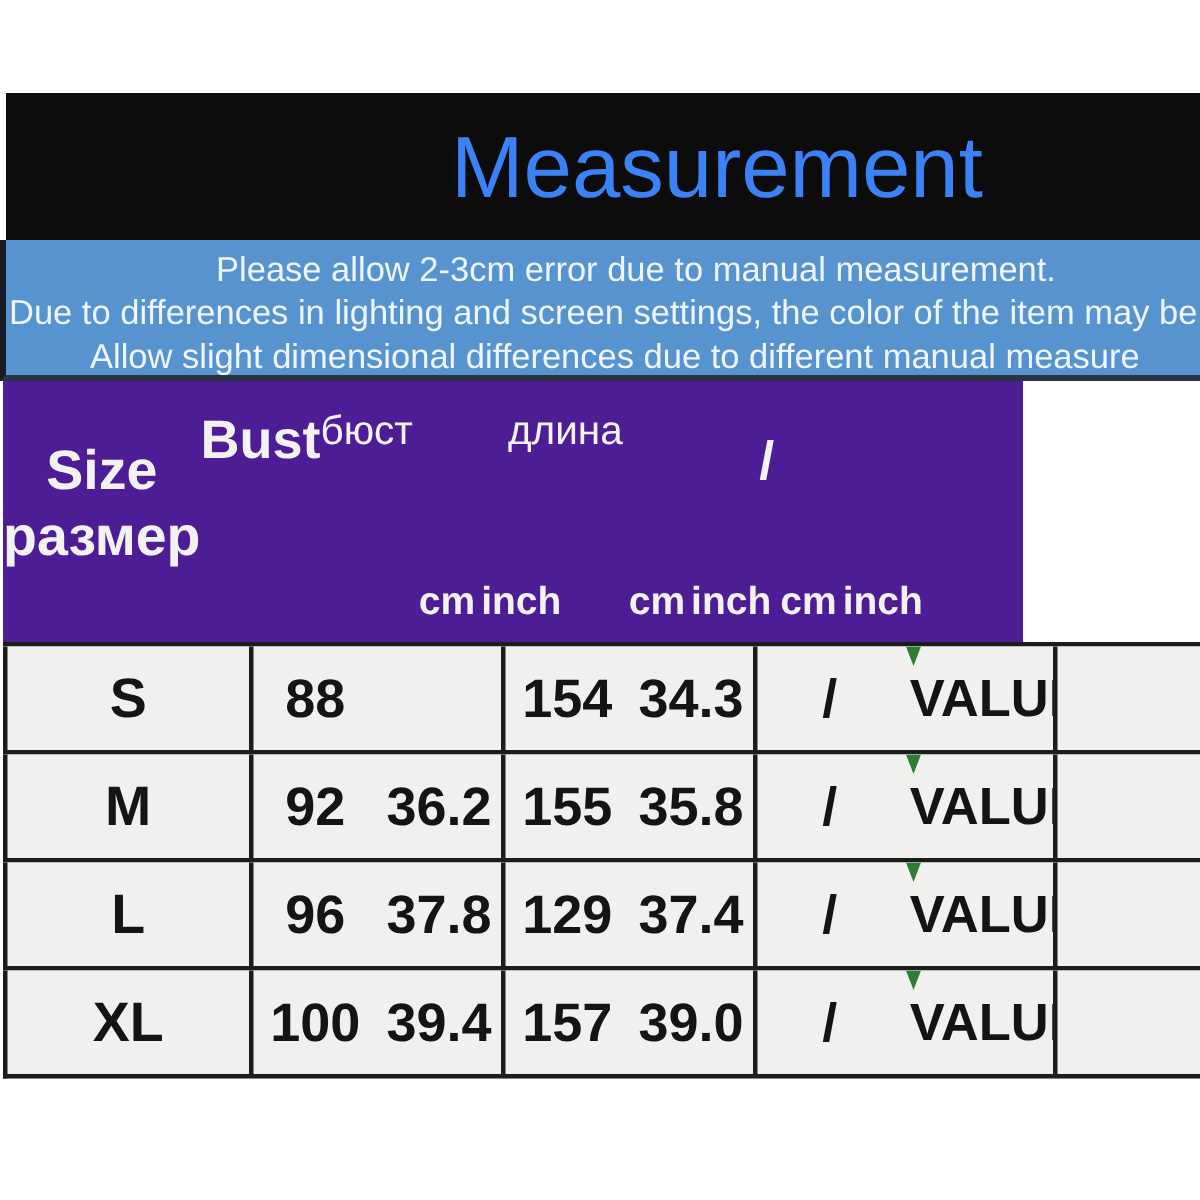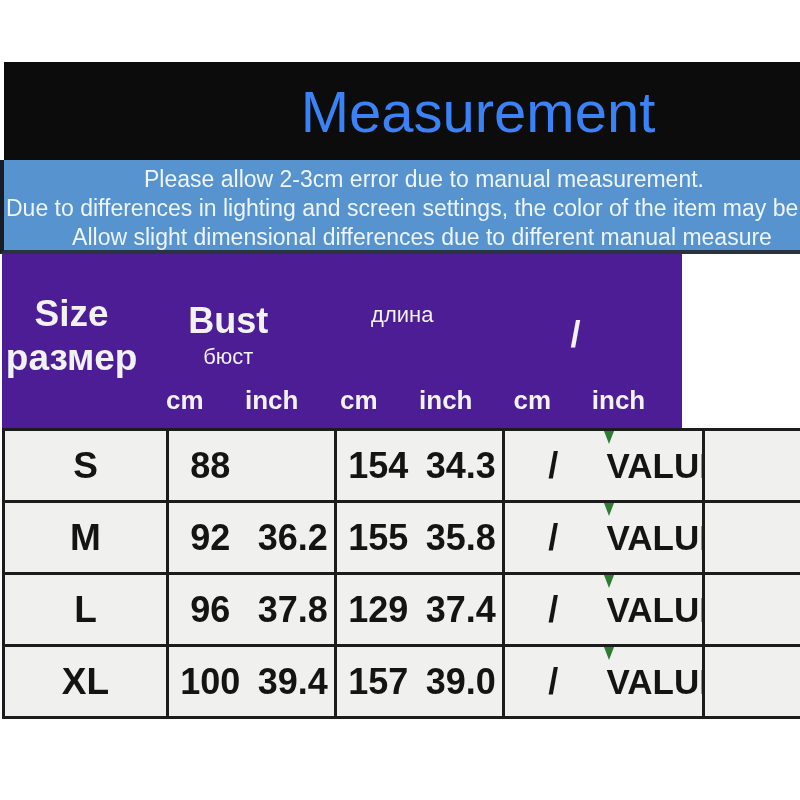--- a/index.html
+++ b/index.html
@@ -26,40 +26,40 @@
     background: #5793cf;
     border-left: 4px solid #181c25;
     border-bottom: 4px solid #2a3440;
     overflow: hidden;
     padding-top: 5px;
     color: #eef5fc;
   }
   .banner .line { font-size: 23px; line-height: 29px; white-space: nowrap; }
   .banner .line-1 { text-align: center; padding-left: 44px; }
   .banner .line-2 { text-align: left; padding-left: 2px; }
-  .banner .line-3 { text-align: center; padding-left: 40px; }
+  .banner .line-3 { text-align: left; padding-left: 56px; }
 
   
   .thead {
     position: absolute; left: 2px; top: 254px; width: 680px; height: 174px;
     background: #4c1d95; color: #f2f2f2;
     display: flex; overflow: hidden;
   }
   .th-size {
     width: 164px; display: flex; flex-direction: column;
     align-items: center; justify-content: center;
     font-size: 37px; font-weight: 700; line-height: 44px;
     padding-bottom: 10px;
   }
-  .th-group { width: 205px; display: flex; flex-direction: column; padding-top: 18px; margin-top: 28px; }
+  .th-group { width: 205px; display: flex; flex-direction: row; padding-top: 18px; }
   .th-group.slash-group { width: 203px; }
   .th-filler { width: 24px; }
   .group-en { text-align: center; font-size: 36px; font-weight: 700; line-height: 42px; }
   .group-en.slash-label { line-height: 42px; margin-top: 14px; }
-  .group-ru { text-align: center; font-size: 22px; font-weight: 400; line-height: 30px; }
+  .group-ru { text-align: center; font-size: 27px; font-weight: 400; line-height: 30px; }
   .units-row { margin-top: auto; display: flex; margin-bottom: 8px; }
   .units-row .unit { width: 50%; text-align: center; font-size: 26px; font-weight: 700; line-height: 40px; }
 
   
   .tbody {
     position: absolute; left: 2px; top: 428px; width: 798px;
     border-top: 3px solid #1c1c1c;
   }
   .row {
     display: flex; height: 72px;

